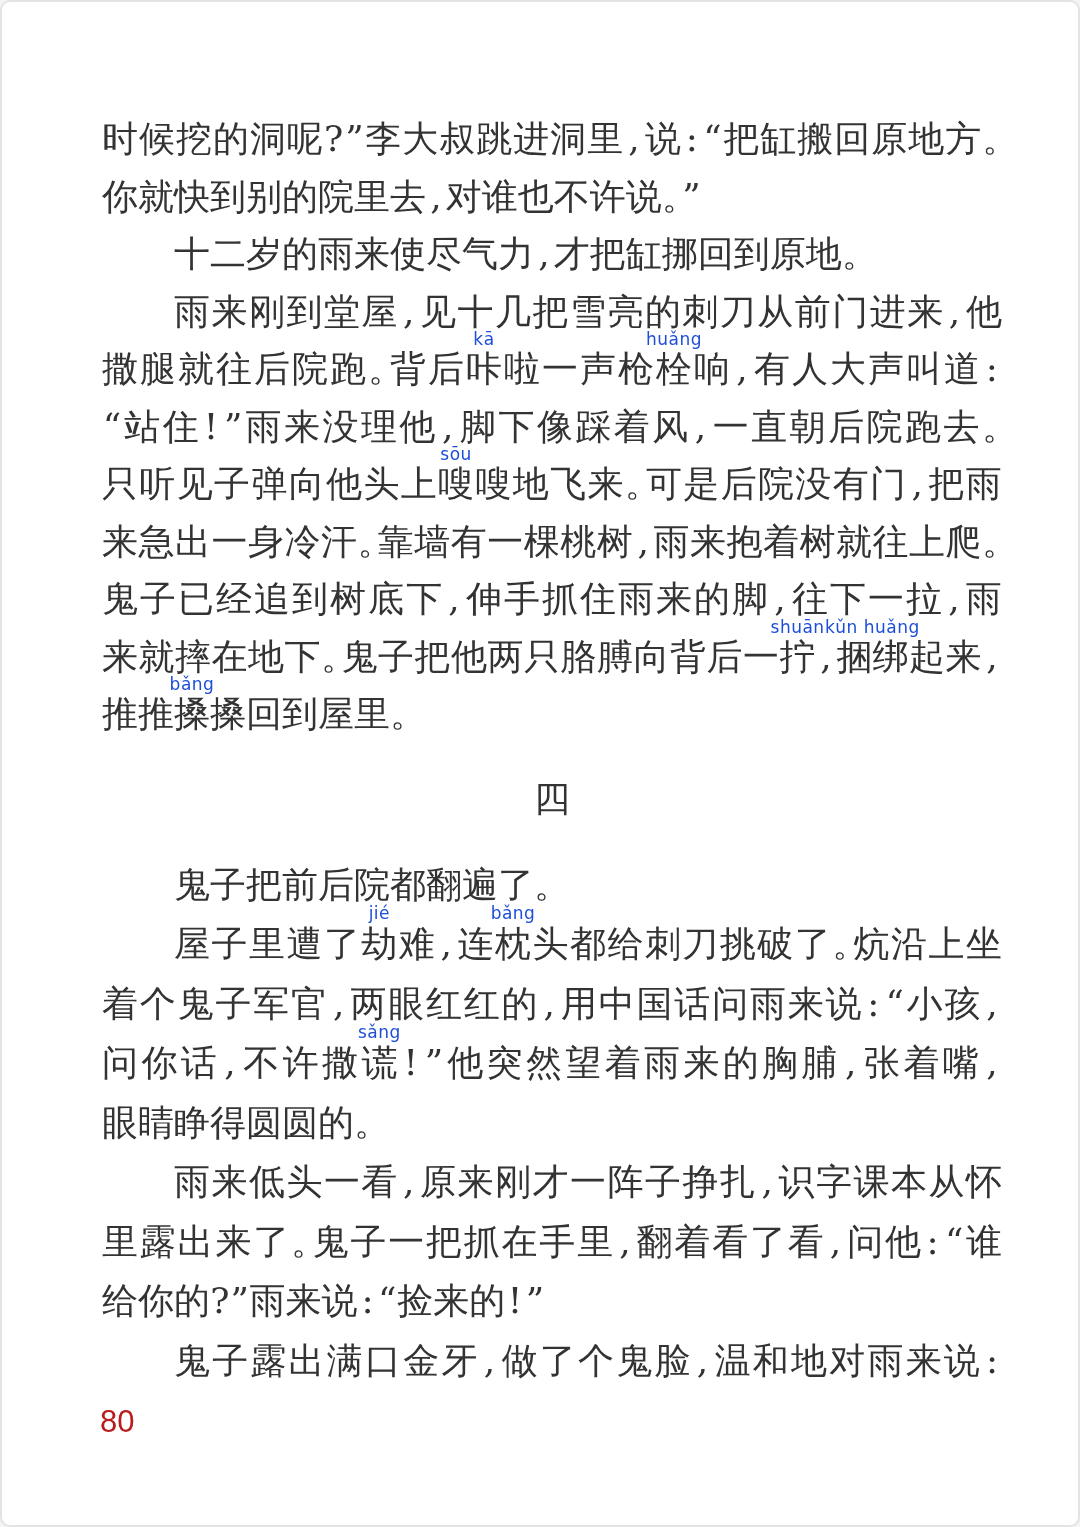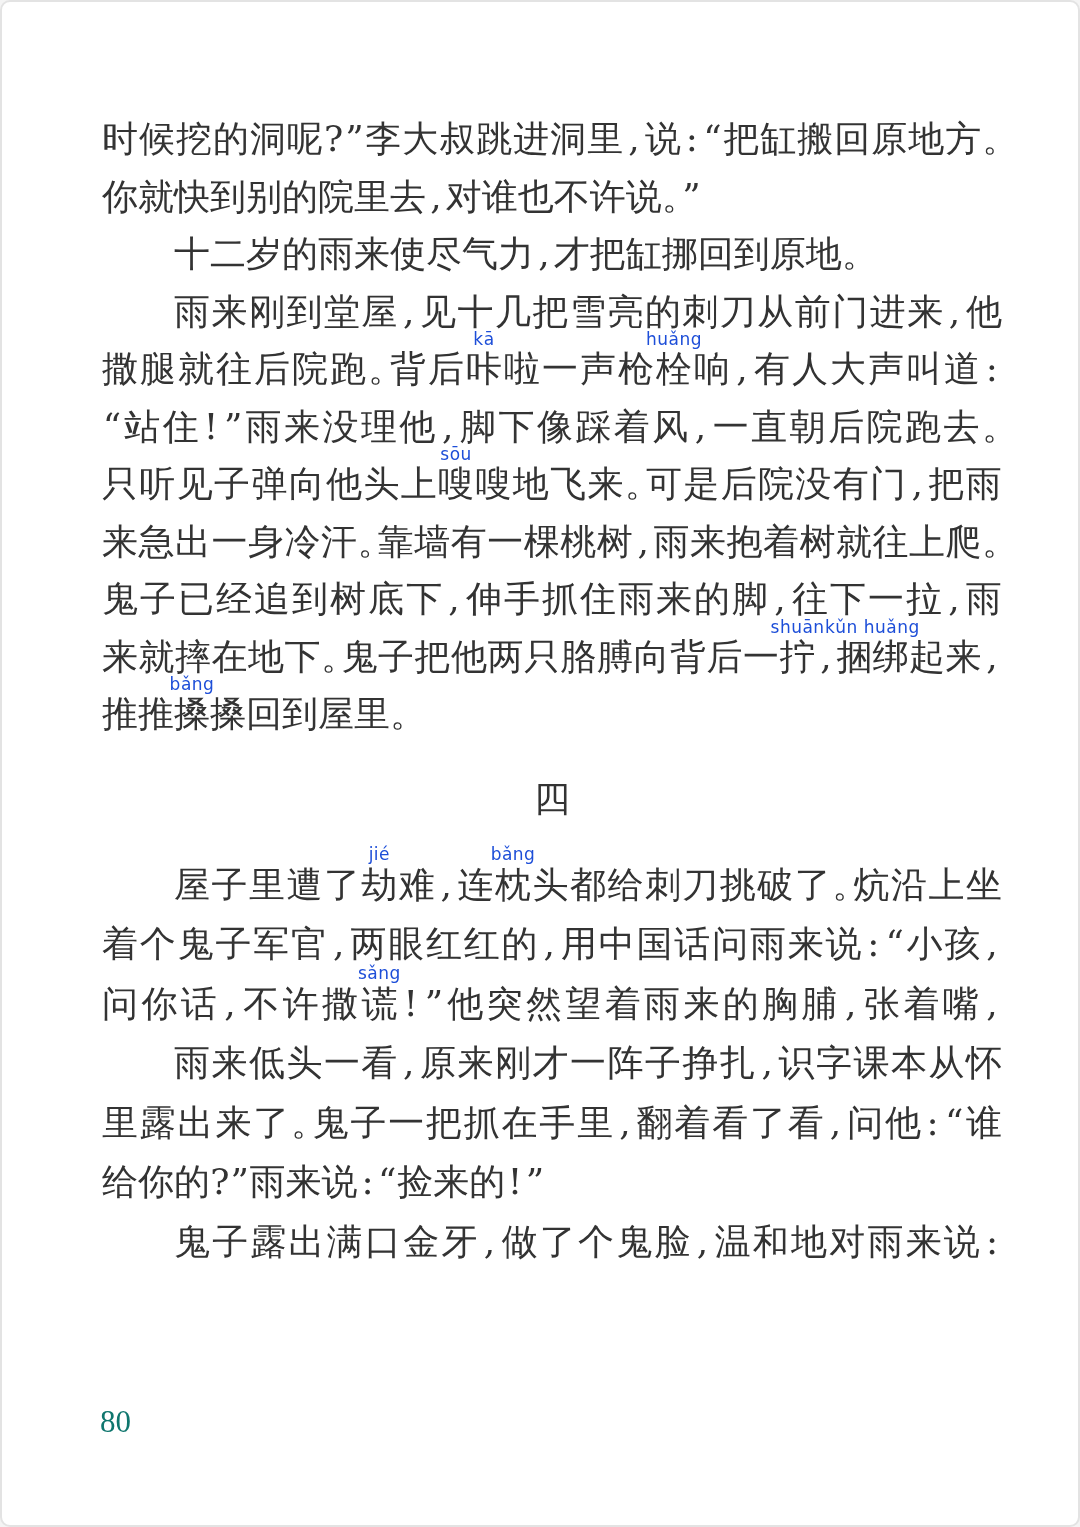--- a/index.html
+++ b/index.html
@@ -50,24 +50,24 @@
     font-size: 17px;
     line-height: 17px;
     color: #1d4ed8;
     letter-spacing: 0.5px;
     white-space: nowrap;
   }
   .pagenum {
     position: absolute;
     left: 98px;
     top: 1400px;
-    font-family: Liberation Serif, serif;
+    font-family: Liberation Sans, sans-serif;
     font-size: 31px;
     line-height: 40px;
-    color: #0f766e;
+    color: #b91c1c;
   }
 </style>
 </head>
 <body>
 
 <div class="page">
   <div class="text-body">
       <div class="line just">
         <span class="ch">时</span>
         <span class="ch">候</span>
@@ -283,20 +283,21 @@
         <span class="ch">一</span>
         <span class="ch seg" style="width: 1em;">拧<span class="pinyin">shuān</span></span>
         <span class="ch pn">,</span>
         <span class="ch seg" style="width: 2em;">捆绑<span class="pinyin">kǔn huǎng</span></span>
         <span class="ch">起</span>
         <span class="ch">来</span>
         <span class="ch pn">,</span>
       </div>
       <div class="line"><span class="ch">推</span><span class="ch">推</span><span class="ch seg" style="width: 1em;">搡<span class="pinyin">bǎng</span></span><span class="ch">搡</span><span class="ch">回</span><span class="ch">到</span><span class="ch">屋</span><span class="ch">里</span><span class="ch pn">。</span></div>
       <div class="line ctr sect"><span class="ch">四</span></div>
+      <div class="line p2 ind"><span class="ch">鬼</span><span class="ch">子</span><span class="ch">把</span><span class="ch">前</span><span class="ch">后</span><span class="ch">院</span><span class="ch">都</span><span class="ch">翻</span><span class="ch">遍</span><span class="ch">了</span><span class="ch pn">。</span></div>
       <div class="line p2 just ind">
         <span class="ch">屋</span>
         <span class="ch">子</span>
         <span class="ch">里</span>
         <span class="ch">遭</span>
         <span class="ch">了</span>
         <span class="ch seg" style="width: 1em;">劫<span class="pinyin">jié</span></span>
         <span class="ch">难</span>
         <span class="ch pn">,</span>
         <span class="ch">连</span>
@@ -363,20 +364,21 @@
         <span class="ch">来</span>
         <span class="ch">的</span>
         <span class="ch">胸</span>
         <span class="ch">脯</span>
         <span class="ch pn">,</span>
         <span class="ch">张</span>
         <span class="ch">着</span>
         <span class="ch">嘴</span>
         <span class="ch pn">,</span>
       </div>
+      <div class="line p2"><span class="ch">眼</span><span class="ch">睛</span><span class="ch">睁</span><span class="ch">得</span><span class="ch">圆</span><span class="ch">圆</span><span class="ch">的</span><span class="ch pn">。</span></div>
       <div class="line p2 just ind">
         <span class="ch">雨</span>
         <span class="ch">来</span>
         <span class="ch">低</span>
         <span class="ch">头</span>
         <span class="ch">一</span>
         <span class="ch">看</span>
         <span class="ch pn">,</span>
         <span class="ch">原</span>
         <span class="ch">来</span>

